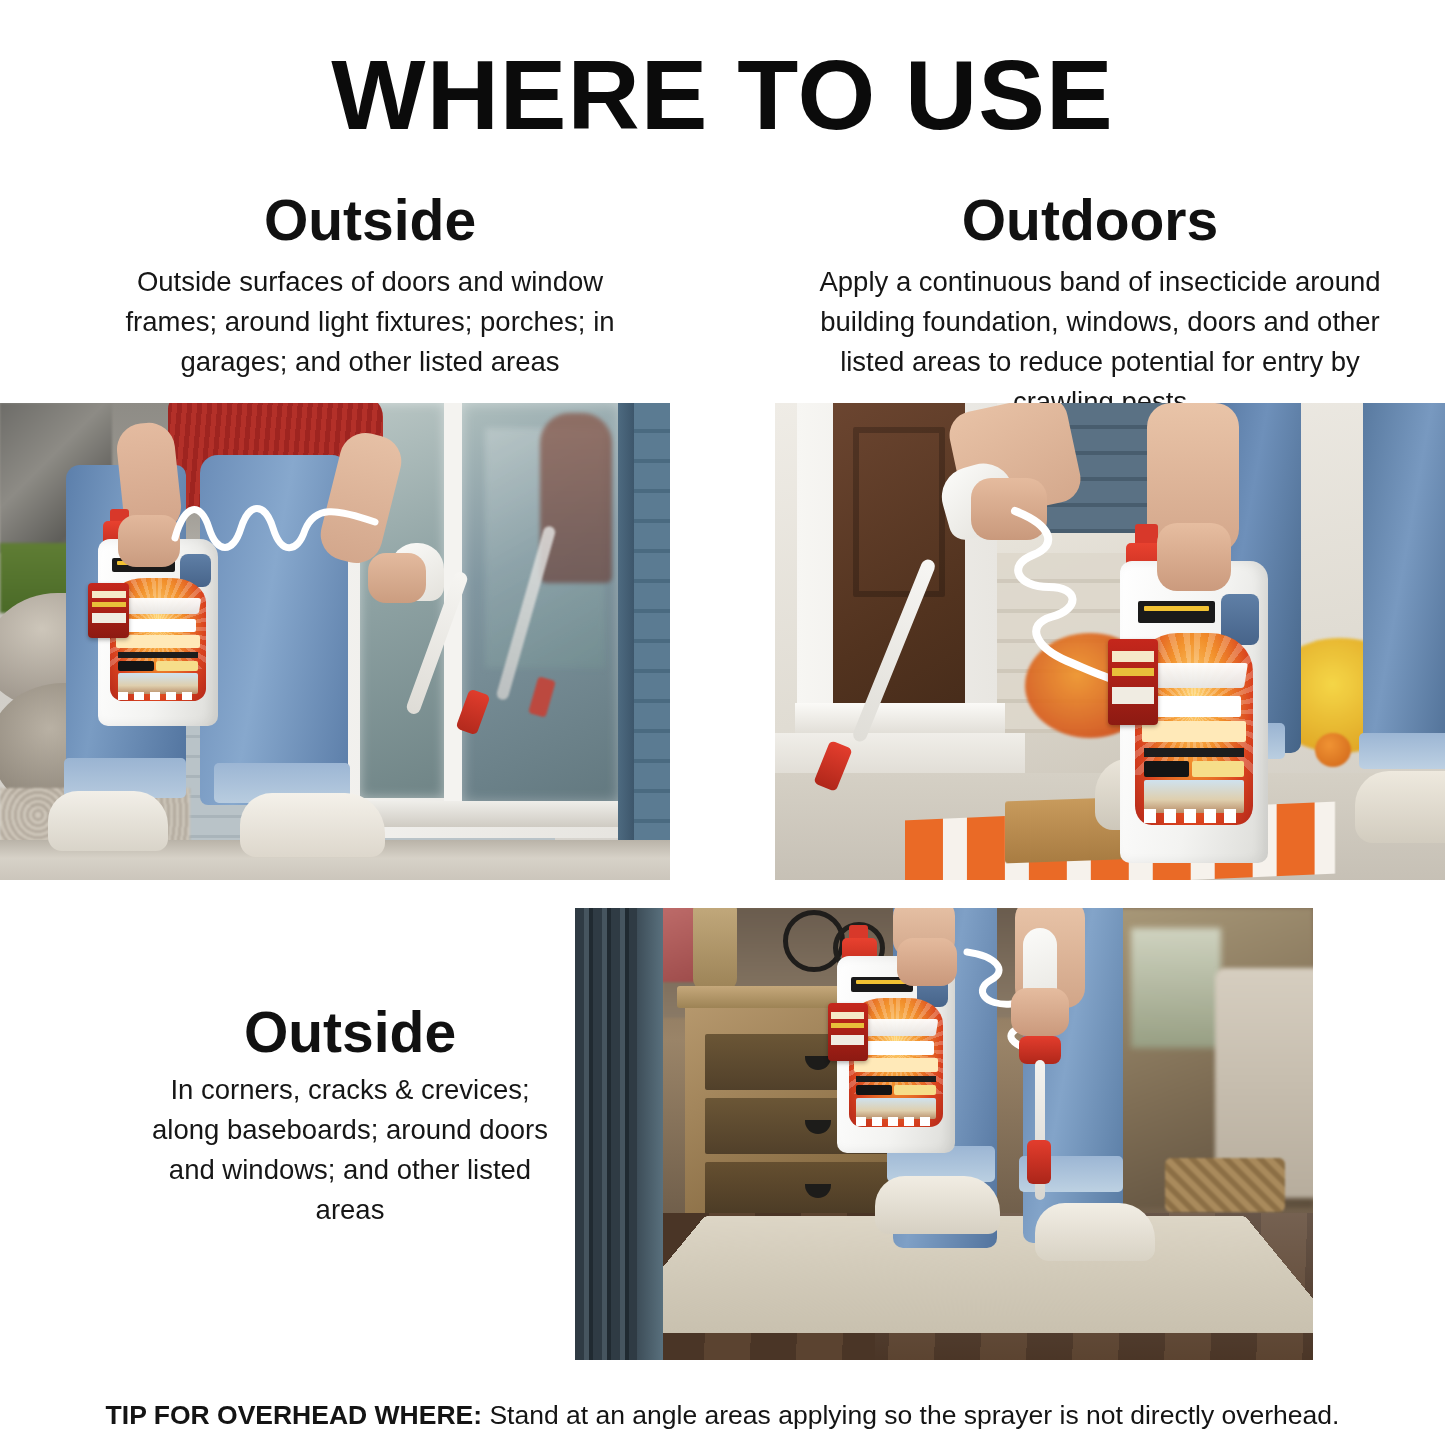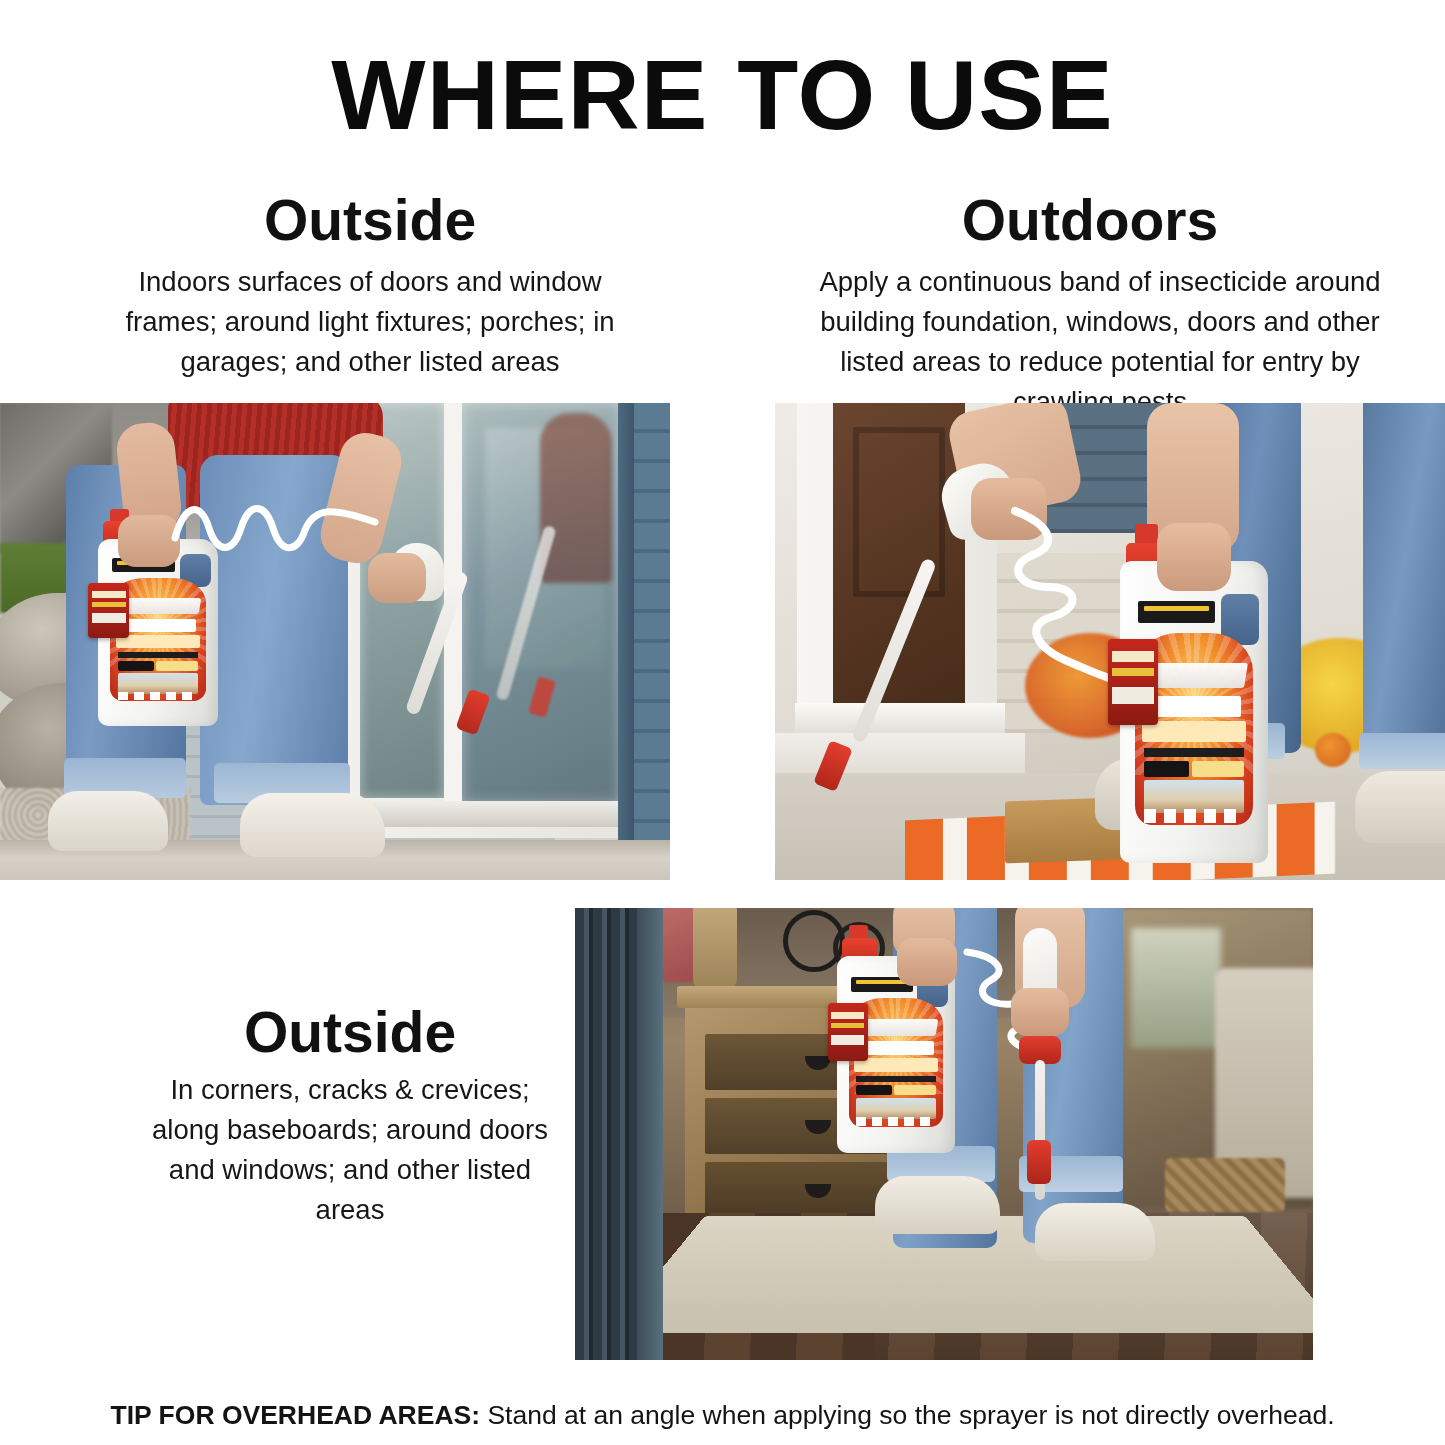--- a/index.html
+++ b/index.html
@@ -341,21 +341,21 @@
   .in-hose{ left:390px; top:40px; width:90px; height:110px; }
 
   .hose-svg{ width:100%; height:100%; overflow:visible; }
 </style>
 </head>
 <body>
 
 <div class="main-title">WHERE TO USE</div>
 
 <div class="sec-head" id="head-outdoors">Outside</div>
-<div class="sec-body" id="body-outdoors">Indoors surfaces of doors and window frames; around light fixtures; porches; in garages; and other listed areas</div>
+<div class="sec-body" id="body-outdoors">Outside surfaces of doors and window frames; around light fixtures; porches; in garages; and other listed areas</div>
 
 <div class="photo" id="photo-outdoors">
   <div class="layer od-sky"></div>
   <div class="layer od-stonewall"></div>
   <div class="layer od-grass"></div>
   <div class="layer od-siding"></div>
   <div class="layer od-rock1"></div>
   <div class="layer od-rock2"></div>
   <div class="layer od-gravel"></div>
 
@@ -569,14 +569,14 @@
 
   <div class="layer in-handL"></div>
   <div class="layer in-wandbody"></div>
   <div class="layer in-wandcollar"></div>
   <div class="layer in-wandshaft"></div>
   <div class="layer in-wandtip"></div>
   <div class="layer in-handR"></div>
 </div>
 
 <div class="footer-tip">
-  <b>TIP FOR OVERHEAD AREAS:</b><span> Stand at an angle when applying so the sprayer is not directly overhead.</span>
+  <b>TIP FOR OVERHEAD WHERE:</b><span> Stand at an angle areas applying so the sprayer is not directly overhead.</span>
 </div>
 
 </body></html>

